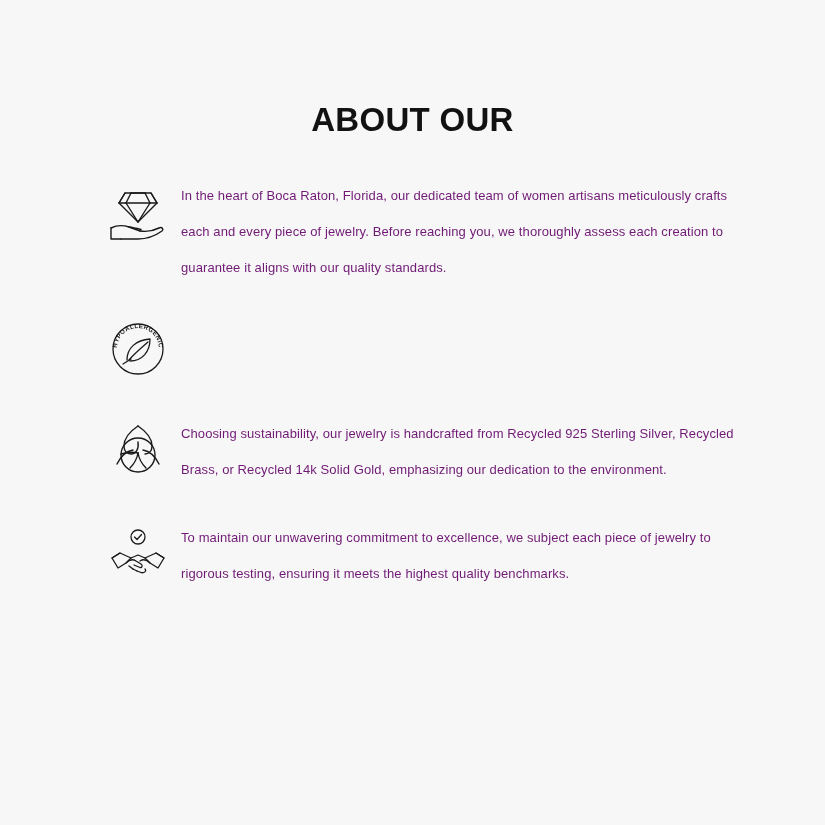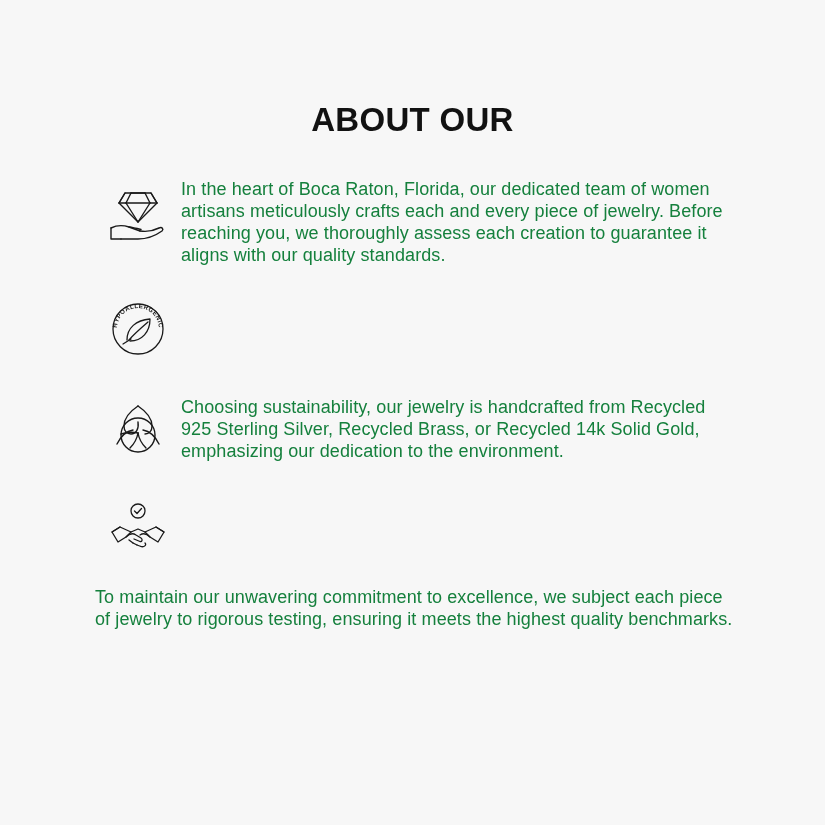--- a/index.html
+++ b/index.html
@@ -40,38 +40,37 @@
     display: flex;
     flex-direction: column;
   }
   .feature {
     display: flex;
     align-items: flex-start;
     margin-bottom: 26px;
   }
   .feature:last-child {
     margin-bottom: 0;
-    flex-direction: column;
   }
   .icon-wrap {
     flex: 0 0 86px;
     width: 86px;
     display: flex;
     justify-content: center;
     align-items: flex-start;
     padding-top: 4px;
   }
   .icon-wrap svg {
     display: block;
   }
   .feature-text {
     flex: 1 1 auto;
-    font-size: 18px;
-    line-height: 22px;
-    color: #15803d;
+    font-size: 13px;
+    line-height: 36px;
+    color: #701a75;
     padding-top: 0px;
     letter-spacing: 0.1px;
   }
   .f1 .icon-wrap { padding-top: 6px; }
   .f2 .icon-wrap { padding-top: 2px; }
   .f3 .icon-wrap { padding-top: 2px; }
   .f4 .icon-wrap { padding-top: 6px; }
   .f1 { margin-bottom: 30px; }
   .f2 { margin-bottom: 36px; }
   .f3 { margin-bottom: 32px; }

